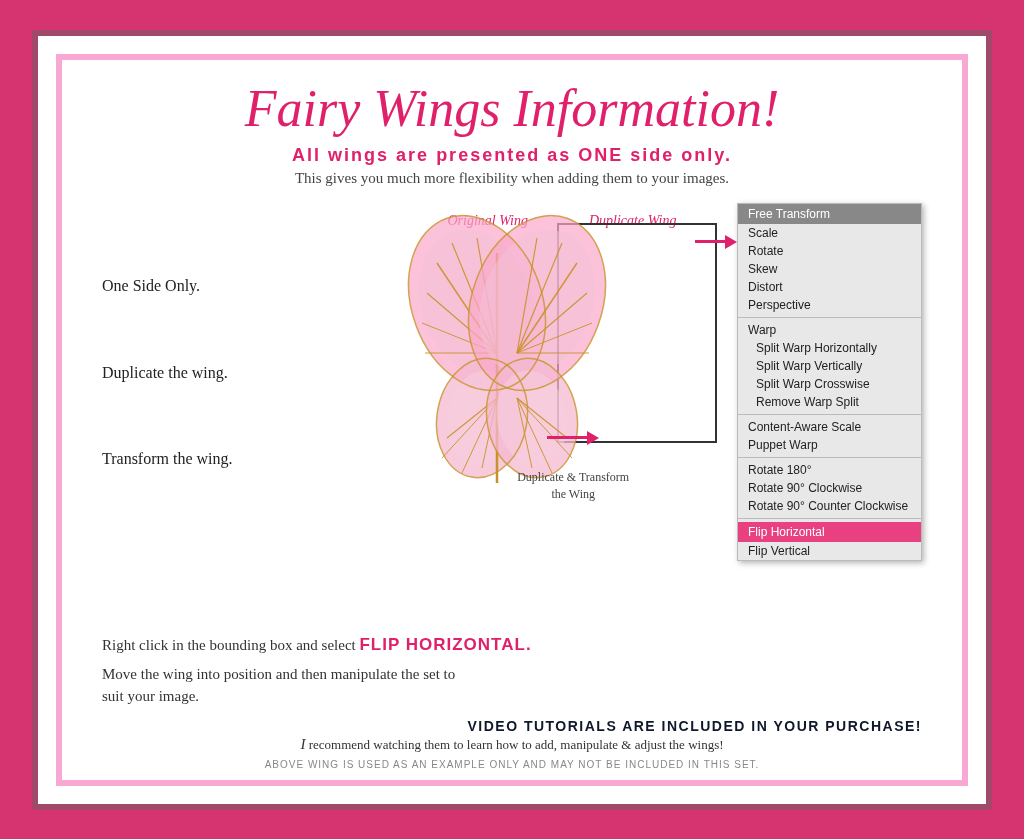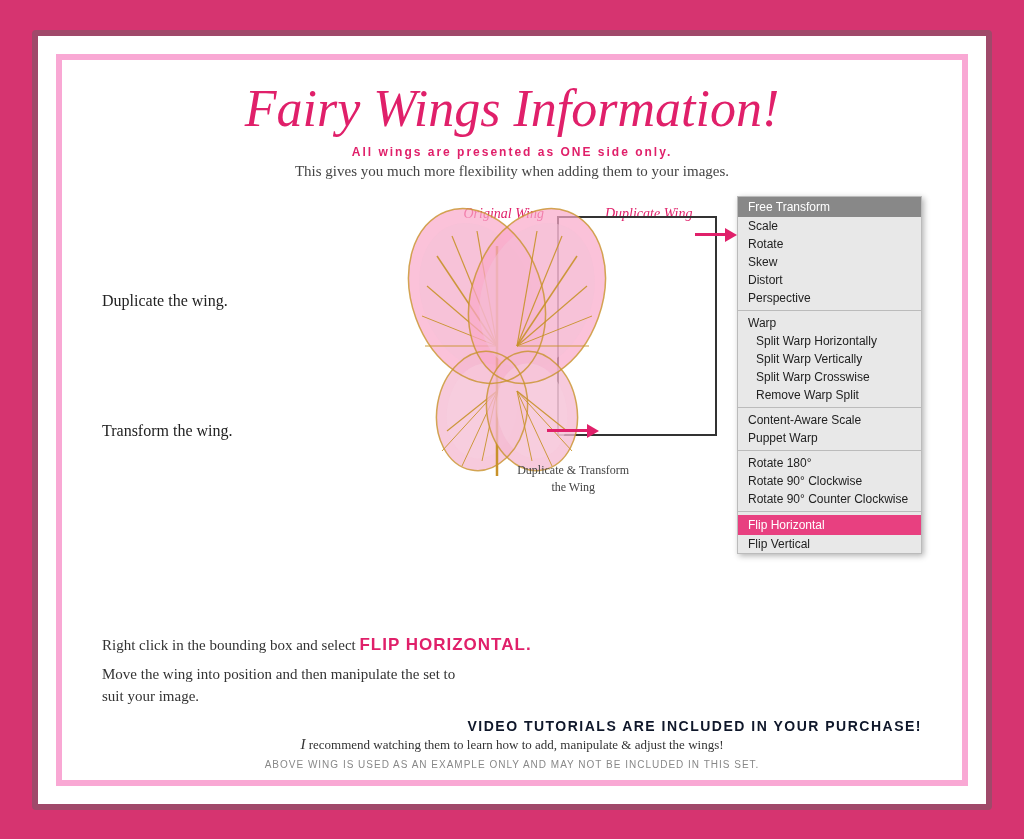--- a/index.html
+++ b/index.html
@@ -34,21 +34,21 @@
     .title {
       font-family: 'Brush Script MT', cursive, Georgia, serif;
       font-size: 52px;
       color: #e0206a;
       text-align: center;
       line-height: 1.1;
       margin-bottom: 8px;
       font-style: italic;
     }
     .subtitle-pink {
-      font-size: 12px;
+      font-size: 18px;
       color: #e0206a;
       letter-spacing: 2px;
       text-align: center;
       margin-bottom: 4px;
       font-family: Arial, sans-serif;
     }
     .subtitle-pink span {
       font-weight: bold;
     }
     .subtitle-gray {
@@ -97,21 +97,21 @@
       position: absolute;
       right: 0;
       top: 20px;
       width: 160px;
       height: 220px;
       border: 2px solid #333;
     }
     .wing-labels {
       position: absolute;
       top: 10px;
-      left: 16px;
+      left: 0;
       width: 100%;
       display: flex;
       justify-content: space-around;
       padding: 0 10px;
     }
     .wing-label-text {
       font-family: 'Brush Script MT', cursive;
       font-size: 14px;
       color: #e0206a;
       font-style: italic;
@@ -288,20 +288,21 @@
 
     <div class="subtitle-pink">
       <span>All wings are presented as </span><span style="font-weight:bold;">ONE</span><span> side only.</span>
     </div>
     <div class="subtitle-gray">This gives you much more flexibility when adding them to your images.</div>
 
     <div class="main-content">
 
       <div class="left-panel">
         <div class="left-panel-labels">
+          <div class="left-item">One Side Only.</div>
           <div>
             <div class="left-item">Duplicate the wing.</div>
           </div>
           <div>
             <div class="left-item">Transform the wing.</div>
           </div>
         </div>
       </div>
 
       <div class="center-panel">

